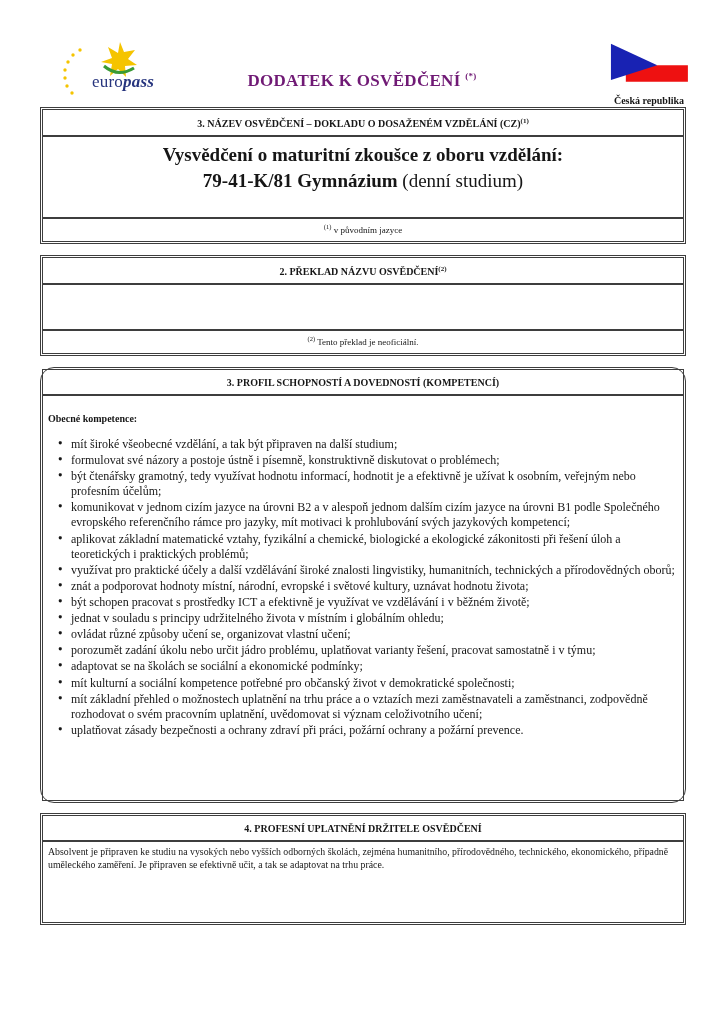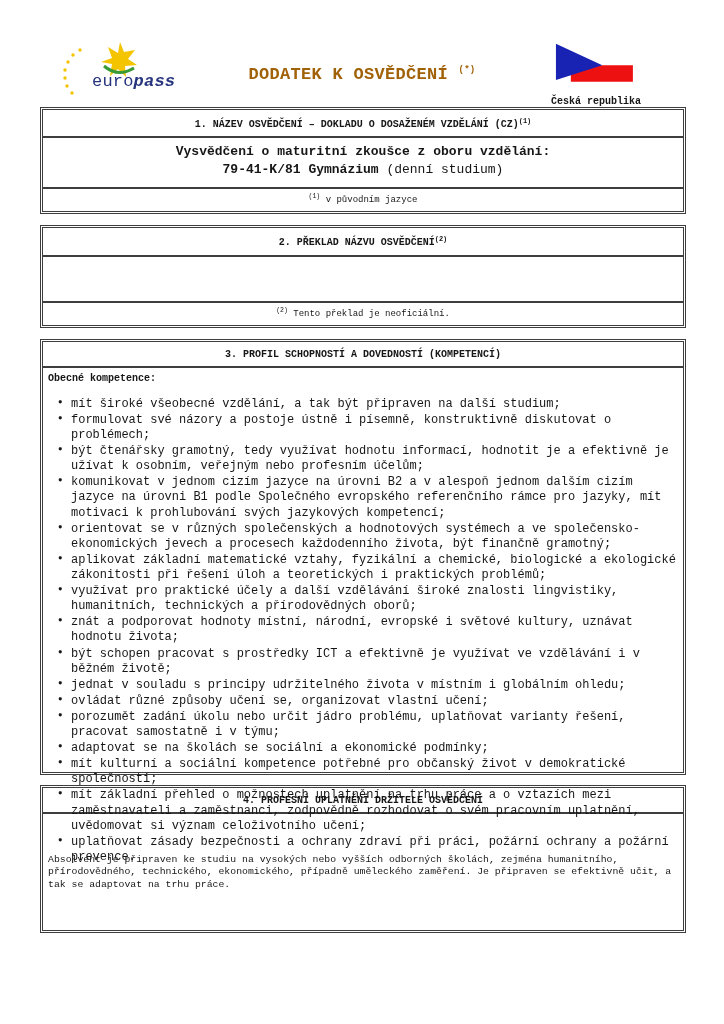--- a/index.html
+++ b/index.html
@@ -1,66 +1,66 @@
 <!DOCTYPE html>
 <html><head>
 <meta charset="utf-8">
 <style>
   html,body { margin:0; padding:0; background:#e8e8e8; }
   .page {
     width:724px; height:1024px; background:#ffffff; margin:0 auto;
-    font-family:Liberation Mono, monospace; color:#161616;
+    font-family:Liberation Serif, serif; color:#161616;
     position:relative; overflow:hidden;
   }
   
   .header { position:relative; height:107px; }
   .logo { position:absolute; left:58px; top:40px; width:130px; height:62px; }
   .logo-art { position:absolute; left:0; top:0; }
   .logo-text { position:absolute; left:34px; top:32px; font-size:17px; color:#27357e; letter-spacing:0.2px; }
   .logo-text .pass { font-weight:bold; font-style:italic; }
   .page-title {
-    position:absolute; left:0; right:0; top:58px; margin:7px;
-    text-align:center; font-size:17px; font-weight:bold; color:#a16207;
+    position:absolute; left:0; right:0; top:58px; margin:13px;
+    text-align:center; font-size:17px; font-weight:bold; color:#701a75;
     letter-spacing:0.3px;
   }
   .page-title sup { font-size:9px; font-weight:bold; }
-  .flag-block { position:absolute; left:551px; top:42px; width:86px; text-align:center; }
+  .flag-block { position:absolute; left:606px; top:42px; width:86px; text-align:center; }
   .flag-label { font-size:10px; font-weight:bold; margin-top:1px; white-space:nowrap; }
   
   .content { margin-left:40px; width:646px; }
   .box { border:1px solid #3e3e3e; padding:1px; background:#fff; }
   .box-inner { border:1px solid #3e3e3e; }
   .box-heading {
     text-align:center; font-weight:bold; font-size:10px;
     padding:7px 4px 6px; border-bottom:2px solid #3e3e3e;
   }
   .box-heading sup { font-size:7px; }
   .box-footnote {
     text-align:center; font-size:9px; padding:4px 2px 6px;
     border-top:2px solid #3e3e3e;
   }
   .box-footnote sup { font-size:6.5px; }
   #section1 { margin-top:0; }
   #section2 { margin-top:11px; }
-  #section3 { margin-top:11px; }
+  #section3 { margin-top:11px;border-radius:14px; }
   #section4 { margin-top:10px; }
   .cert-title {
-    text-align:center; font-size:13px; font-weight:bold;
-    padding:5px 4px 9px; line-height:1.35;
+    text-align:center; font-size:19px; font-weight:bold;
+    padding:5px 4px 23px; line-height:1.35;
   }
   .cert-title .normal { font-weight:normal; }
   .empty-body { height:44px; }
-  .profile-body { height:404px; padding:4px 5px; box-sizing:border-box; }
+  .profile-body { height:404px; padding:16px 5px; box-sizing:border-box; }
   .profile-intro { font-weight:bold; font-size:10px; margin:1px 0 13px 0; }
   ul.bullets { margin:0; padding:0; list-style:none; font-size:12px; line-height:1.26; }
   ul.bullets li { position:relative; padding-left:23px; margin-bottom:1px; }
   ul.bullets li::before {
     content:"●"; position:absolute; left:10px; top:1px; font-size:7.5px;
   }
-  .employ-body { height:80px; padding:4px 5px 0 5px; box-sizing:border-box; font-size:9.8px; line-height:1.3;margin-top:36px; }
+  .employ-body { height:80px; padding:4px 5px 0 5px; box-sizing:border-box; font-size:9.8px; line-height:1.3; }
 </style>
 </head>
 <body>
 
 <div class="page">
 
   <div class="header">
 
     <div class="logo">
       <svg class="logo-art" width="130" height="62" viewBox="0 0 130 62">
@@ -92,21 +92,21 @@
         <polygon fill="#1822b3" points="4,2 60,28 4,46"></polygon>
       </svg>
       <div class="flag-label">Česká republika</div>
     </div>
   </div>
 
   <div class="content">
 
     <div class="box" id="section1">
       <div class="box-inner">
-        <div class="box-heading"><span>1. NÁZEV OSVĚDČENÍ – DOKLADU O DOSAŽENÉM VZDĚLÁNÍ (CZ)</span><sup>(1)</sup></div>
+        <div class="box-heading"><span>3. NÁZEV OSVĚDČENÍ – DOKLADU O DOSAŽENÉM VZDĚLÁNÍ (CZ)</span><sup>(1)</sup></div>
         <div class="cert-title">
           <div>Vysvědčení o maturitní zkoušce z oboru vzdělání:</div>
           <div><span>79-41-K/81 Gymnázium</span><span class="normal"> (denní studium)</span></div>
         </div>
         <div class="box-footnote"><sup>(1)</sup><span> v původním jazyce</span></div>
       </div>
     </div>
 
     <div class="box" id="section2">
       <div class="box-inner">
@@ -119,21 +119,20 @@
     <div class="box" id="section3">
       <div class="box-inner">
         <div class="box-heading">3. PROFIL SCHOPNOSTÍ A DOVEDNOSTÍ (KOMPETENCÍ)</div>
         <div class="profile-body">
           <div class="profile-intro">Obecné kompetence:</div>
           <ul class="bullets">
               <li>mít široké všeobecné vzdělání, a tak být připraven na další studium;</li>
               <li>formulovat své názory a postoje ústně i písemně, konstruktivně diskutovat o problémech;</li>
               <li>být čtenářsky gramotný, tedy využívat hodnotu informací, hodnotit je a efektivně je užívat k osobním, veřejným nebo profesním účelům;</li>
               <li>komunikovat v jednom cizím jazyce na úrovni B2 a v alespoň jednom dalším cizím jazyce na úrovni B1 podle Společného evropského referenčního rámce pro jazyky, mít motivaci k prohlubování svých jazykových kompetencí;</li>
-              <li>orientovat se v různých společenských a hodnotových systémech a ve společensko-ekonomických jevech a procesech každodenního života, být finančně gramotný;</li>
               <li>aplikovat základní matematické vztahy, fyzikální a chemické, biologické a ekologické zákonitosti při řešení úloh a teoretických i praktických problémů;</li>
               <li>využívat pro praktické účely a další vzdělávání široké znalosti lingvistiky, humanitních, technických a přírodovědných oborů;</li>
               <li>znát a podporovat hodnoty místní, národní, evropské i světové kultury, uznávat hodnotu života;</li>
               <li>být schopen pracovat s prostředky ICT a efektivně je využívat ve vzdělávání i v běžném životě;</li>
               <li>jednat v souladu s principy udržitelného života v místním i globálním ohledu;</li>
               <li>ovládat různé způsoby učení se, organizovat vlastní učení;</li>
               <li>porozumět zadání úkolu nebo určit jádro problému, uplatňovat varianty řešení, pracovat samostatně i v týmu;</li>
               <li>adaptovat se na školách se sociální a ekonomické podmínky;</li>
               <li>mít kulturní a sociální kompetence potřebné pro občanský život v demokratické společnosti;</li>
               <li>mít základní přehled o možnostech uplatnění na trhu práce a o vztazích mezi zaměstnavateli a zaměstnanci, zodpovědně rozhodovat o svém pracovním uplatnění, uvědomovat si význam celoživotního učení;</li>

